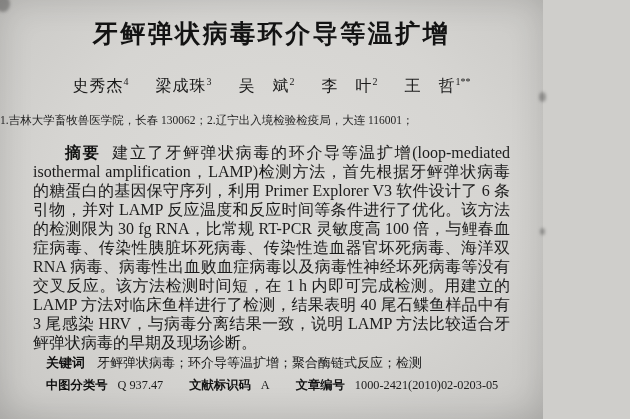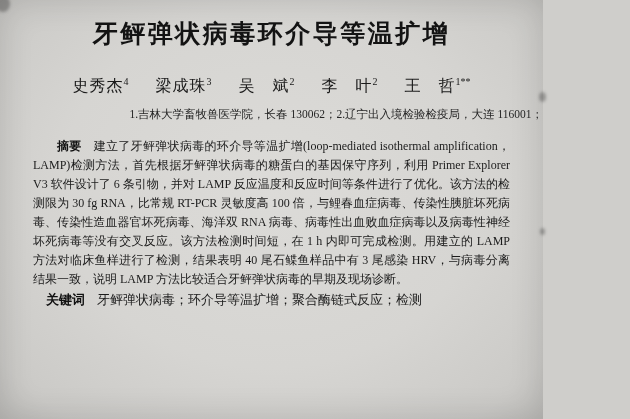--- a/index.html
+++ b/index.html
@@ -53,31 +53,31 @@
     text-align: center;
     font-size: 16px;
     line-height: 29px;
     letter-spacing: 1px;
     color: #1a1a1a;
   }
   .author { margin: 0 11px; white-space: nowrap; }
   .author sup { font-size: 10px; letter-spacing: 0; }
 
   .affiliations {
-    margin-top: 5px;
-    text-align: right;
+    margin-top: 11px;
+    text-align: left;
     font-size: 11.5px;
     line-height: 19px;
     color: #242424;
   }
 
   .abstract {
     margin: 13px 33px 0 33px;
     text-align: justify;
-    font-size: 12px;
+    font-size: 16px;
     line-height: 19px;
     text-indent: 2em;
     color: #1b1b1b;
   }
   .abstract .label,
   .keywords .label,
   .meta .label {
     font-family: "Liberation Sans", sans-serif;
     font-weight: 700;
     color: #111;
@@ -132,14 +132,17 @@
   </div>
 
   <p class="abstract">
     <span class="label">摘要</span><span>建立了牙鲆弹状病毒的环介导等温扩增(loop-mediated isothermal amplification，LAMP)检测方法，首先根据牙鲆弹状病毒的糖蛋白的基因保守序列，利用 Primer Explorer V3 软件设计了 6 条引物，并对 LAMP 反应温度和反应时间等条件进行了优化。该方法的检测限为 30 fg RNA，比常规 RT-PCR 灵敏度高 100 倍，与鲤春血症病毒、传染性胰脏坏死病毒、传染性造血器官坏死病毒、海洋双 RNA 病毒、病毒性出血败血症病毒以及病毒性神经坏死病毒等没有交叉反应。该方法检测时间短，在 1 h 内即可完成检测。用建立的 LAMP 方法对临床鱼样进行了检测，结果表明 40 尾石鲽鱼样品中有 3 尾感染 HRV，与病毒分离结果一致，说明 LAMP 方法比较适合牙鲆弹状病毒的早期及现场诊断。</span>
   </p>
 
   <div class="keywords">
     <span class="label">关键词</span><span>牙鲆弹状病毒；环介导等温扩增；聚合酶链式反应；检测</span>
   </div>
 
+  <div class="meta">
+    <span class="label">中图分类号</span><span class="value">Q 937.47</span><span class="label">文献标识码</span><span class="value">A</span><span class="label">文章编号</span><span class="value">1000-2421(2010)02-0203-05</span>
+  </div>
 
 </div>
 
 </body></html>

